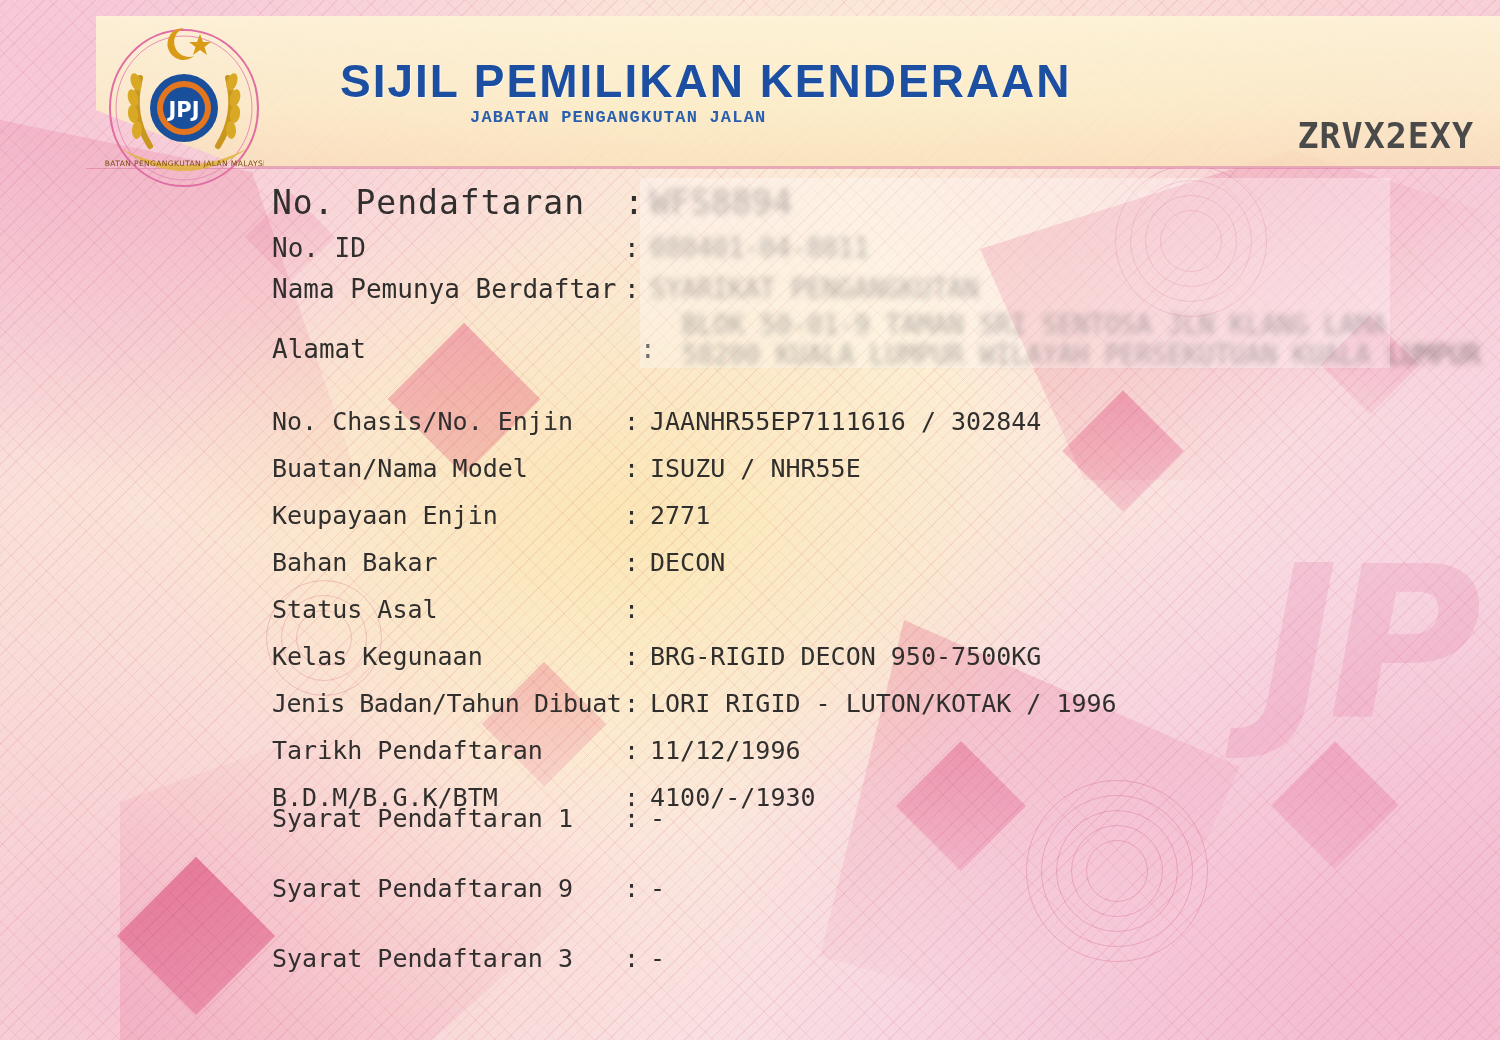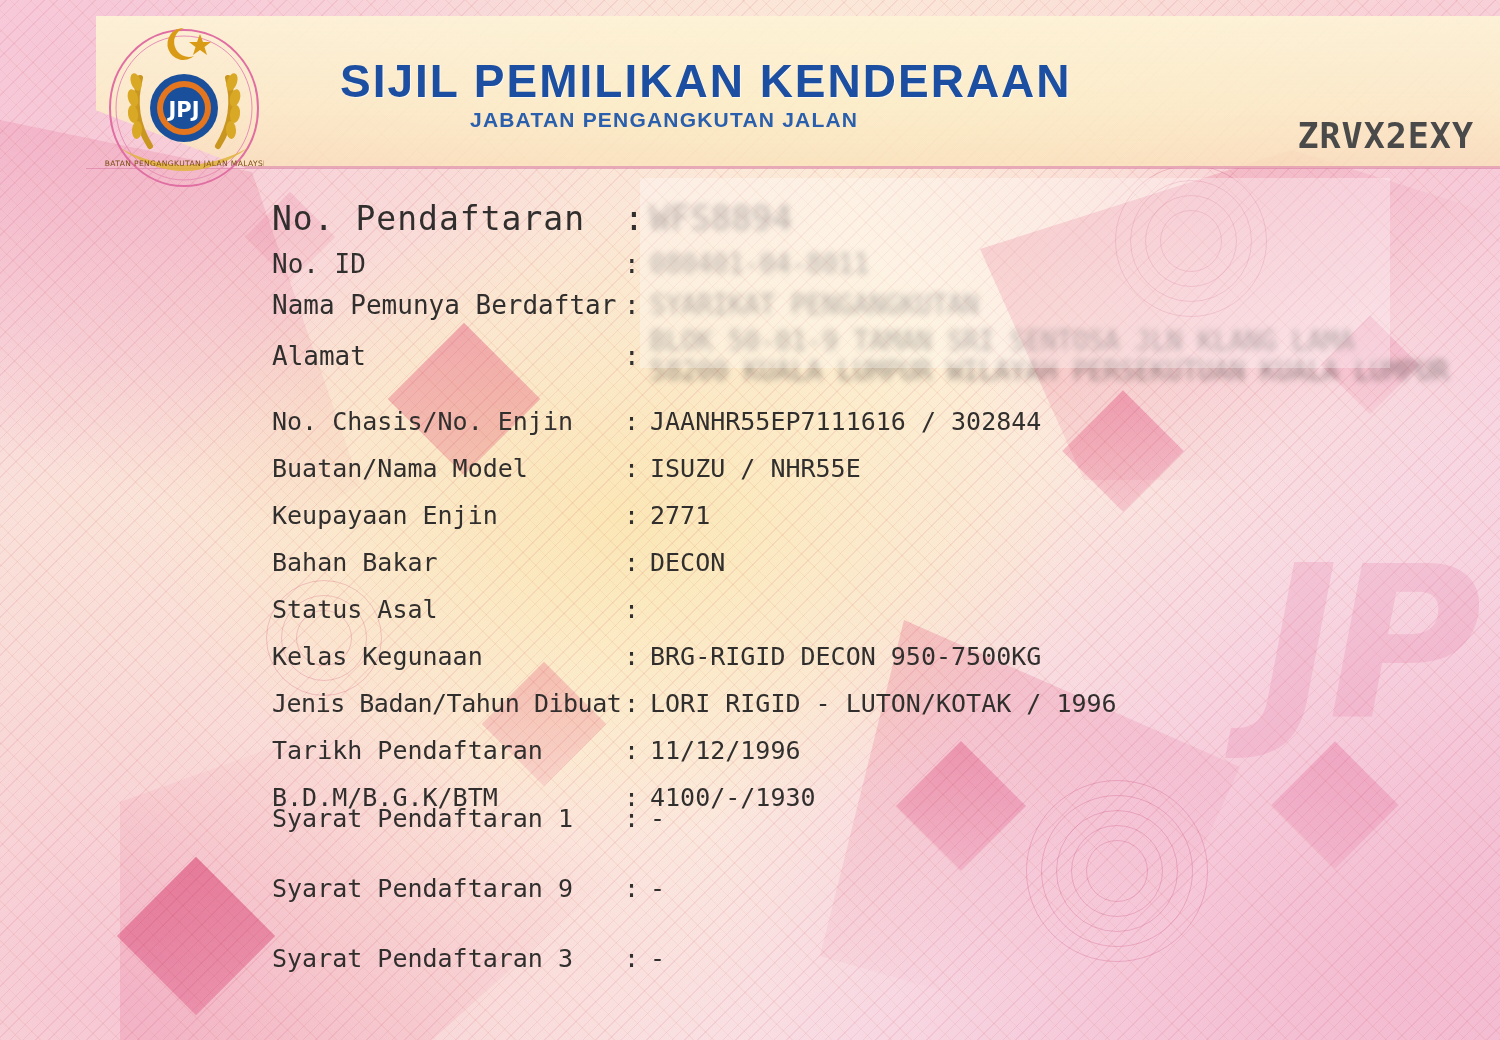--- a/index.html
+++ b/index.html
@@ -107,23 +107,23 @@
     font-weight: bold;
     font-size: 46px;
     letter-spacing: 2px;
     color: #1c4fa1;
     text-shadow: 1px 1px 0 rgba(255,255,255,0.6);
     white-space: nowrap;
   }
   .title-sub {
     position: absolute;
     left: 470px; top: 92px;
-    font-family: Liberation Sans, sans-serif;
+    font-family: Liberation Mono, monospace;
     font-weight: bold;
-    font-size: 21px;
+    font-size: 17px;
     letter-spacing: 1.2px;
     color: #2a5fae;
     white-space: nowrap;
   }
   .serial {
     position: absolute;
     right: 26px; top: 100px;
     font-family: "DejaVu Sans Mono", monospace;
     font-weight: bold;
     font-size: 35px;
@@ -153,21 +153,21 @@
     width: 26px;
     flex: 0 0 26px;
     text-align: left;
   }
   .value {
     white-space: nowrap;
   }
 
   .group-top .row { font-size: 26px; line-height: 41px; }
   .group-top .row.big { font-size: 33px; line-height: 50px; letter-spacing: 0.5px; }
-  .group-top .row.big .label { letter-spacing: 1px; margin-top: 16px; }
+  .group-top .row.big .label { letter-spacing: 1px; }
 
   .group-main { position: absolute; left: 272px; top: 398px; width: 1180px; }
   .group-main .row { font-size: 25px; line-height: 47px; }
   .group-main .row.wide-label .label { letter-spacing: -0.5px; }
 
   .group-syarat { position: absolute; left: 272px; top: 784px; width: 1180px; }
   .group-syarat .row { font-size: 25px; line-height: 70px; }
 
   
   .redacted {
@@ -282,21 +282,21 @@
       <div class="colon">:</div>
       <div class="value redacted">080401-04-8011</div>
     </div>
 
     <div class="row">
       <div class="label">Nama Pemunya Berdaftar</div>
       <div class="colon">:</div>
       <div class="value redacted">SYARIKAT PENGANGKUTAN</div>
     </div>
 
-    <div class="row" style="align-items:center;">
+    <div class="row" style="align-items:flex-end;gap:16px;">
       <div class="label">Alamat</div>
       <div class="colon">:</div>
       <div class="value value-multiline">
         <span class="redacted">BLOK 50-01-9 TAMAN SRI SENTOSA JLN KLANG LAMA</span>
         <span class="redacted">58200 KUALA LUMPUR WILAYAH PERSEKUTUAN KUALA LUMPUR</span>
       </div>
     </div>
   </div>
 
   <div class="group-main">

